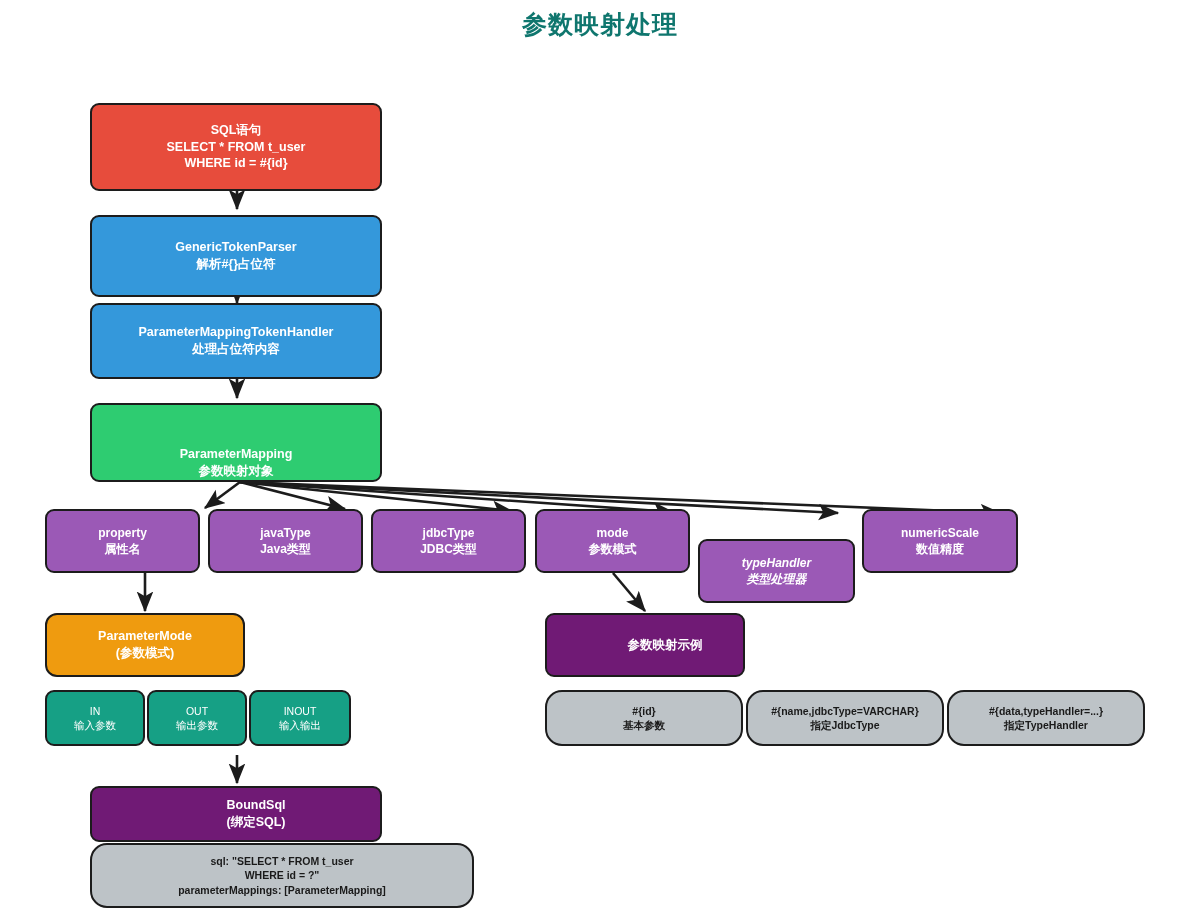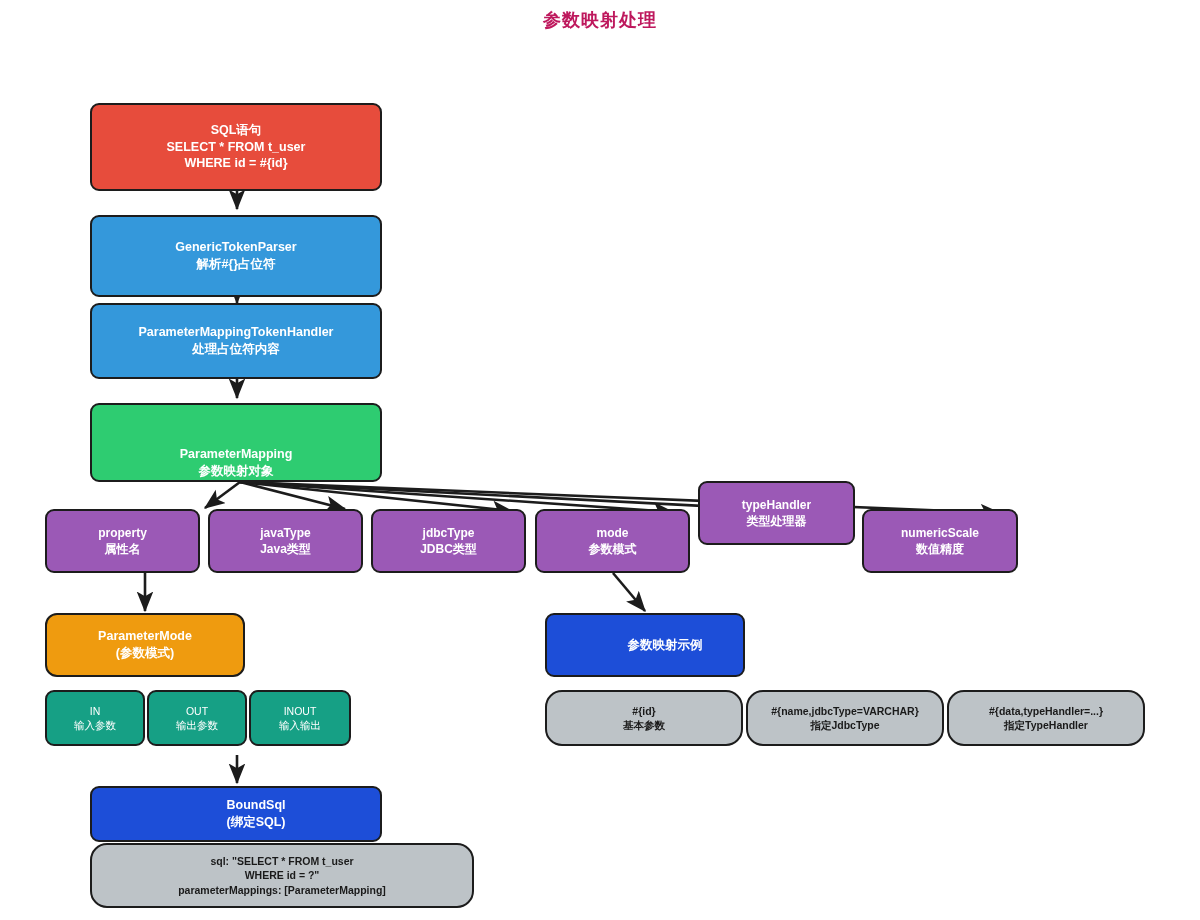--- a/index.html
+++ b/index.html
@@ -28,23 +28,23 @@
     pointer-events: none;
     z-index: 5;
   }
 
   .title {
     position: absolute;
     left: 0;
     top: 8px;
     width: 1200px;
     text-align: center;
-    font-size: 18px;
+    font-size: 25px;
     font-weight: bold;
-    color: #be185d;
+    color: #0f766e;
     letter-spacing: 1px;
   }
 
   .node {
     position: absolute;
     box-sizing: border-box;
     border: 2px solid #1c1c1c;
     border-radius: 9px;
     display: flex;
     flex-direction: column;
@@ -58,21 +58,21 @@
     display: block;
     white-space: pre;
   }
 
   
   .c-red    { background: #e74c3c; color: #ffffff; }
   .c-blue   { background: #3498db; color: #ffffff; }
   .c-green  { background: #2ecc71; color: #ffffff; justify-content: flex-end; }
   .c-purple { background: #9b59b6; color: #ffffff; }
   .c-amber  { background: #ef9b0f; color: #ffffff; border-radius: 12px; }
-  .c-orange { background: #1d4ed8; color: #ffffff; padding-left: 40px; }
+  .c-orange { background: #701a75; color: #ffffff; padding-left: 40px; }
   .c-teal   { background: #16a085; color: #ffffff; }
   .c-gray   { background: #bdc3c7; color: #1a1a1a; }
 
   
   .t-strong { font-size: 12.5px; font-weight: bold; }
   .t-mid    { font-size: 12px;   font-weight: bold; }
   .t-small  { font-size: 10.5px; font-weight: normal; }
   .t-plain  { font-size: 10.5px; font-weight: bold; border-radius: 17px; }
 </style>
 </head>
@@ -139,21 +139,21 @@
     <span class="ln">Java类型</span>
   </div>
   <div class="node c-purple t-mid" style="left:371px; top:509px; width:155px; height:64px;">
     <span class="ln">jdbcType</span>
     <span class="ln">JDBC类型</span>
   </div>
   <div class="node c-purple t-mid" style="left:535px; top:509px; width:155px; height:64px;">
     <span class="ln">mode</span>
     <span class="ln">参数模式</span>
   </div>
-  <div class="node c-purple t-mid" style="left:698px; top:481px; width:157px; height:64px;">
+  <div class="node c-purple t-mid" style="left:698px; top:539px; width:157px; height:64px;font-style:italic;">
     <span class="ln">typeHandler</span>
     <span class="ln">类型处理器</span>
   </div>
   <div class="node c-purple t-mid" style="left:862px; top:509px; width:156px; height:64px;">
     <span class="ln">numericScale</span>
     <span class="ln">数值精度</span>
   </div>
 
   <div class="node c-amber t-strong" style="left:45px; top:613px; width:200px; height:64px;">
     <span class="ln">ParameterMode</span>

